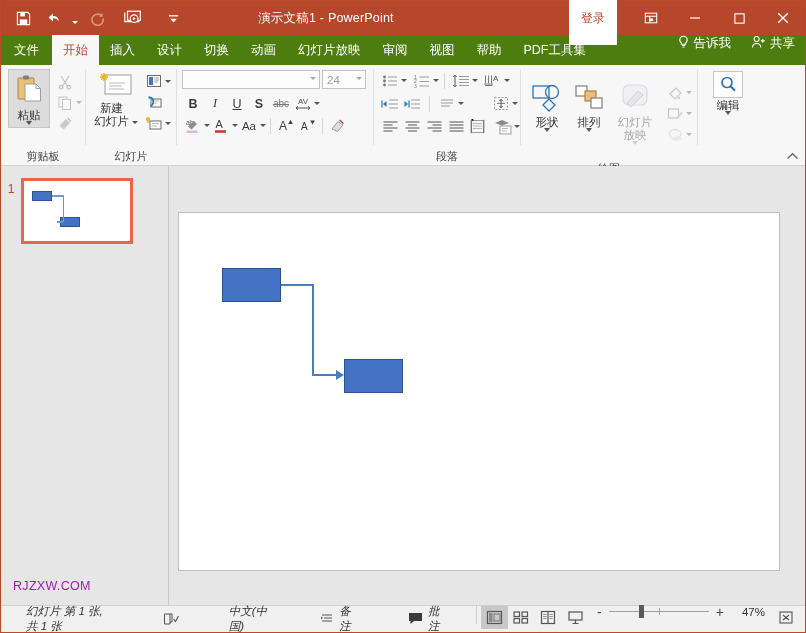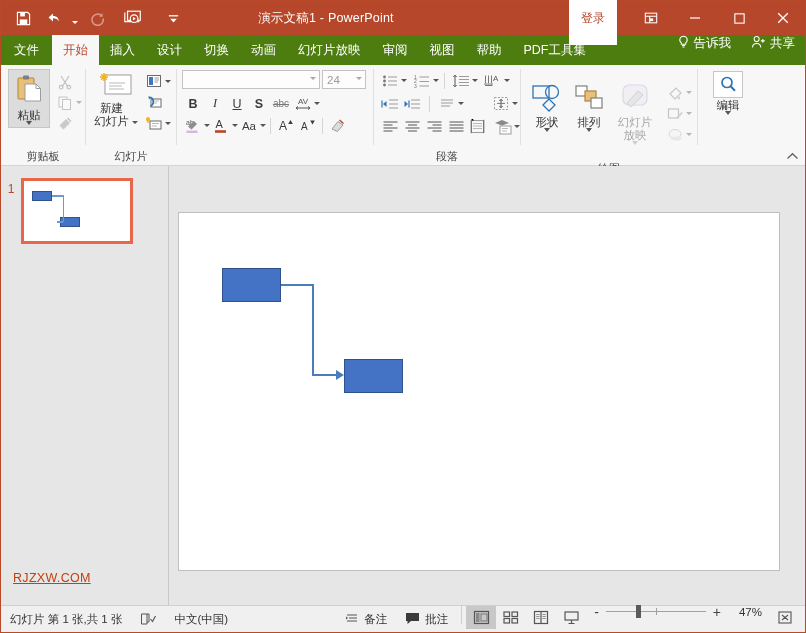--- a/index.html
+++ b/index.html
@@ -97,39 +97,39 @@
   .main { flex: 1; display: flex; min-height: 0; background: #fff; }
   .thumbs {
     width: 168px; flex: 0 0 168px; background: #e6e6e6; border-right: 1px solid #c8c8c8;
     position: relative; padding-top: 12px;
   }
   .thumb-row { display: flex; align-items: flex-start; }
   .thumb-num { width: 20px; text-align: center; font-size: 12px; color: #b7472a; padding-top: 4px; }
   .thumb {
     width: 112px; height: 66px; background: #fff; border: 3px solid #e8674a; position: relative;
   }
-  .watermark { position: absolute; left: 12px; bottom: 20px; color: #c2410c; font-size: 12.5px; letter-spacing:0.3px;text-decoration:underline; }
+  .watermark { position: absolute; left: 12px; bottom: 12px; color: #a21caf; font-size: 12.5px; letter-spacing:0.3px; }
   .thumb-scroll { position:absolute; top:0; right:0; width:8px; height:100%; background:#e6e6e6; }
 
   .canvas-area { flex: 1; background: #e6e6e6; position: relative; display:flex; align-items:flex-start; justify-content:center; }
   .slide {
     width: 602px; height: 359px; background: #fff; border: 1px solid #bfbfbf;
     position: absolute; left: 9px; top: 46px;
   }
 
   
   .shape-rect { position: absolute; background: #4472c4; border: 1px solid #2f528f; }
   .conn { position: absolute; background: #4a7ebb; }
 
   
   .statusbar {
     height: 27px; flex: 0 0 27px; background: #f0f0f0; border-top: 1px solid #d0d0d0;
     display: flex; align-items: center; font-size: 11.5px; color: #333;
   }
-  .sb-item { display: flex; align-items: center; gap: 5px; padding: 0 9px; height: 27px; }
+  .sb-item { display: flex; align-items: center; gap: 5px; padding: 0 25px; height: 27px; font-style: italic; }
   .sb-right { margin-left: auto; display: flex; align-items: flex-start; height: 27px; }
   .view-btn { width: 30px; height: 23px; display: flex; align-items: center; justify-content: center; }
   .view-btn.active { background: #c8c8c8; }
   .zoom-wrap { display: flex; align-items: center; gap: 7px; padding: 0 8px; }
   .zoom-track { width: 100px; height: 1px; background: #a0a0a0; position: relative; }
   .zoom-thumb { position: absolute; top: -6px; width: 5px; height: 13px; background: #5a5a5a; }
   .zoom-mid { position: absolute; top: -3px; left: 50%; width: 1px; height: 7px; background: #a0a0a0; }
   .zoom-pct { width: 34px; text-align: right; font-size: 11.5px; }
   .pm { font-size: 14px; color: #444; line-height: 10px; }
   svg { shape-rendering: geometricPrecision; }

